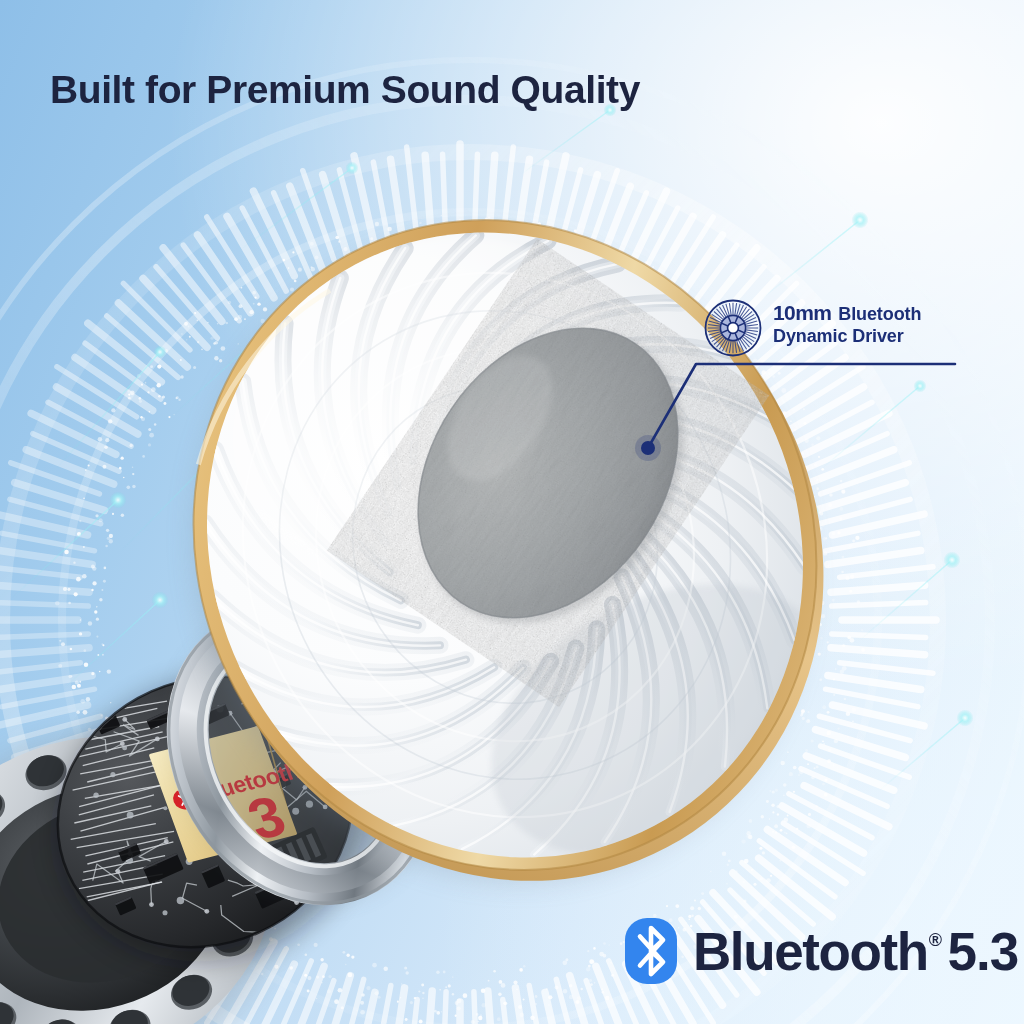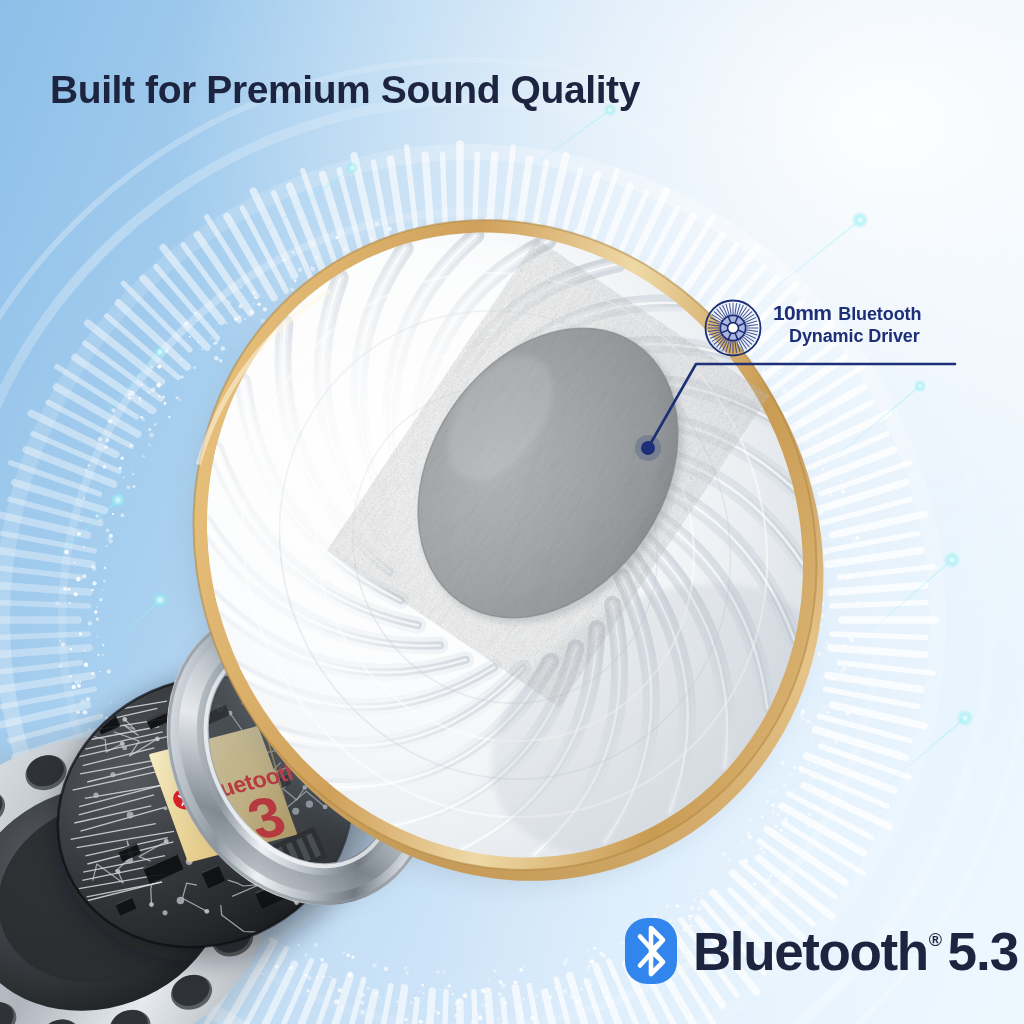--- a/index.html
+++ b/index.html
@@ -41,21 +41,21 @@
     color:#4a5c78;letter-spacing:-.1px;
   }
 
   
   #callout{position:absolute;left:703px;top:296px;width:300px;height:80px;}
   #calloutIcon{position:absolute;left:0;top:2px;width:60px;height:60px;}
   #calloutText{position:absolute;left:70px;top:2px;width:230px;color:#1c2f77;}
   .ct-line1{font-size:25px;font-weight:bold;line-height:1.08;white-space:nowrap;}
   .ct-line1 .big{font-size:21px;letter-spacing:-.6px;}
   .ct-line1 .small{font-size:18px;letter-spacing:-.1px;}
-  .ct-line2{font-size:18px;font-weight:bold;line-height:1.18;letter-spacing:-.1px;margin-top:1px;margin-left:16px;}
+  .ct-line2{font-size:18px;font-weight:bold;line-height:1.18;letter-spacing:-.1px;margin-top:1px;}
   #leader{position:absolute;left:600px;top:330px;width:400px;height:160px;}
 
   
   #btLogo{position:absolute;left:625px;top:918px;height:66px;display:flex;align-items:center;}
   #btMark{width:52px;height:66px;flex:0 0 auto;}
   #btWord{
     margin-left:16px;color:#1d2440;font-weight:bold;
     font-size:53px;line-height:1;letter-spacing:-1.4px;white-space:nowrap;
     display:flex;align-items:flex-start;
   }

